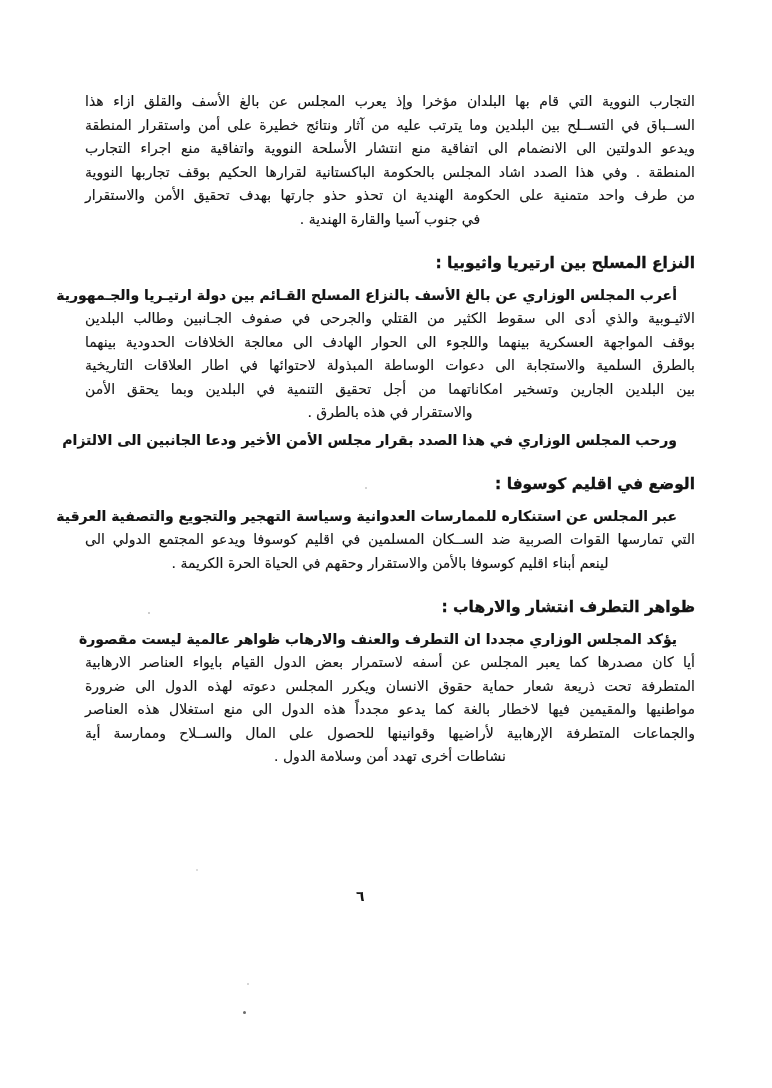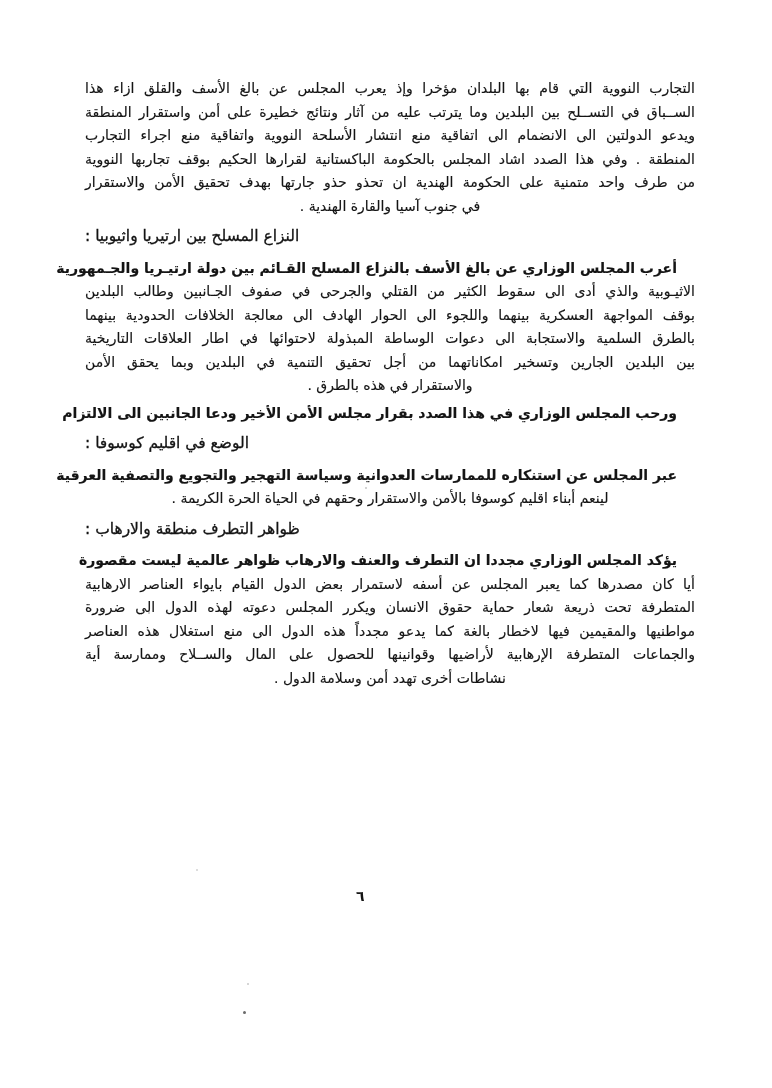--- a/index.html
+++ b/index.html
@@ -11,21 +11,21 @@
     position: relative;
     width: 772px;
     height: 1088px;
     background: #ffffff;
     overflow: hidden;
     font-family: "DejaVu Sans", sans-serif;
     color: #141414;
   }
   .content {
     position: absolute;
-    top: 77px;
+    top: 90px;
     left: 85px;
     width: 610px;
     direction: rtl;
     -webkit-text-stroke: 0.15px #141414;
   }
   .para {
     margin: 0 0 4px 0;
   }
   .line {
     height: 23.5px;
@@ -36,26 +36,26 @@
     white-space: nowrap;
   }
   .line.line-last {
     text-align-last: center;
   }
   .line.line-indent {
     padding-right: 18px;
     font-weight: bold;
   }
   .heading {
-    margin: 7px 0 8px 0;
+    margin: 21px 0 8px 0;
     height: 23.5px;
     line-height: 23.5px;
     font-size: 15.5px;
-    font-weight: normal;
-    text-align: left;
+    font-weight: bold;
+    text-align: right;
     -webkit-text-stroke: 0.3px #141414;
   }
   .page-number {
     position: absolute;
     top: 888px;
     left: 356px;
     font-size: 14px;
     font-weight: bold;
     direction: rtl;
   }
@@ -97,24 +97,25 @@
       </div>
 
     <div class="para">
         <div class="line line-indent">ورحب المجلس الوزاري في هذا الصدد بقرار مجلس الأمن الأخير ودعا الجانبين الى الالتزام</div>
       </div>
 
     <h2 class="heading">الوضع في اقليم كوسوفا :</h2>
 
     <div class="para">
         <div class="line line-indent">عبر المجلس عن استنكاره للممارسات العدوانية وسياسة التهجير والتجويع والتصفية العرقية</div>
+        <div class="line">التي تمارسها القوات الصربية ضد الســكان المسلمين في اقليم كوسوفا ويدعو المجتمع الدولي الى</div>
         <div class="line line-last">لينعم أبناء اقليم كوسوفا بالأمن والاستقرار وحقهم في الحياة الحرة الكريمة .</div>
       </div>
 
-    <h2 class="heading">ظواهر التطرف منطقة والارهاب :</h2>
+    <h2 class="heading">ظواهر التطرف انتشار والارهاب :</h2>
 
     <div class="para">
         <div class="line line-indent">يؤكد المجلس الوزاري مجددا ان التطرف والعنف والارهاب ظواهر عالمية ليست مقصورة</div>
         <div class="line">أيا كان مصدرها كما يعبر المجلس عن أسفه لاستمرار بعض الدول القيام بايواء العناصر الارهابية</div>
         <div class="line">المتطرفة تحت ذريعة شعار حماية حقوق الانسان ويكرر المجلس دعوته لهذه الدول الى ضرورة</div>
         <div class="line">مواطنيها والمقيمين فيها لاخطار بالغة كما يدعو مجدداً هذه الدول الى منع استغلال هذه العناصر</div>
         <div class="line">والجماعات المتطرفة الإرهابية لأراضيها وقوانينها للحصول على المال والســلاح وممارسة أية</div>
         <div class="line line-last">نشاطات أخرى تهدد أمن وسلامة الدول .</div>
       </div>
 

